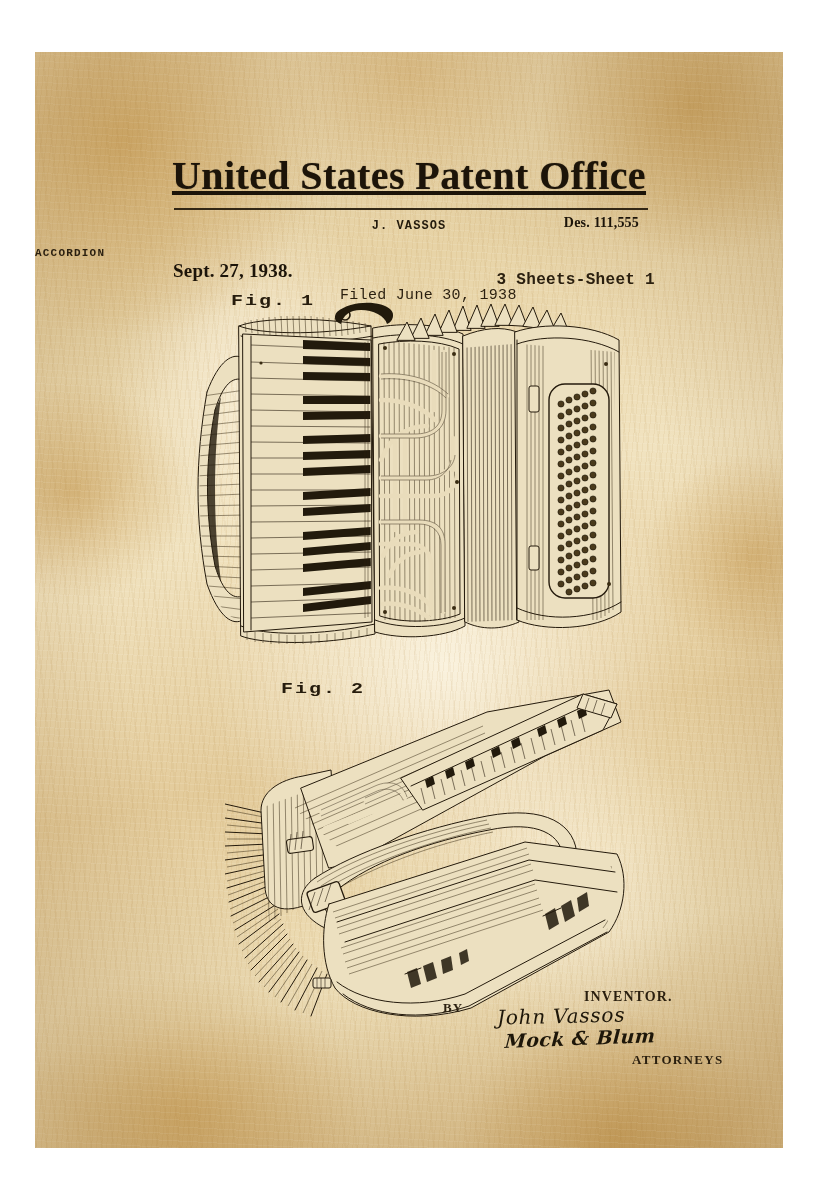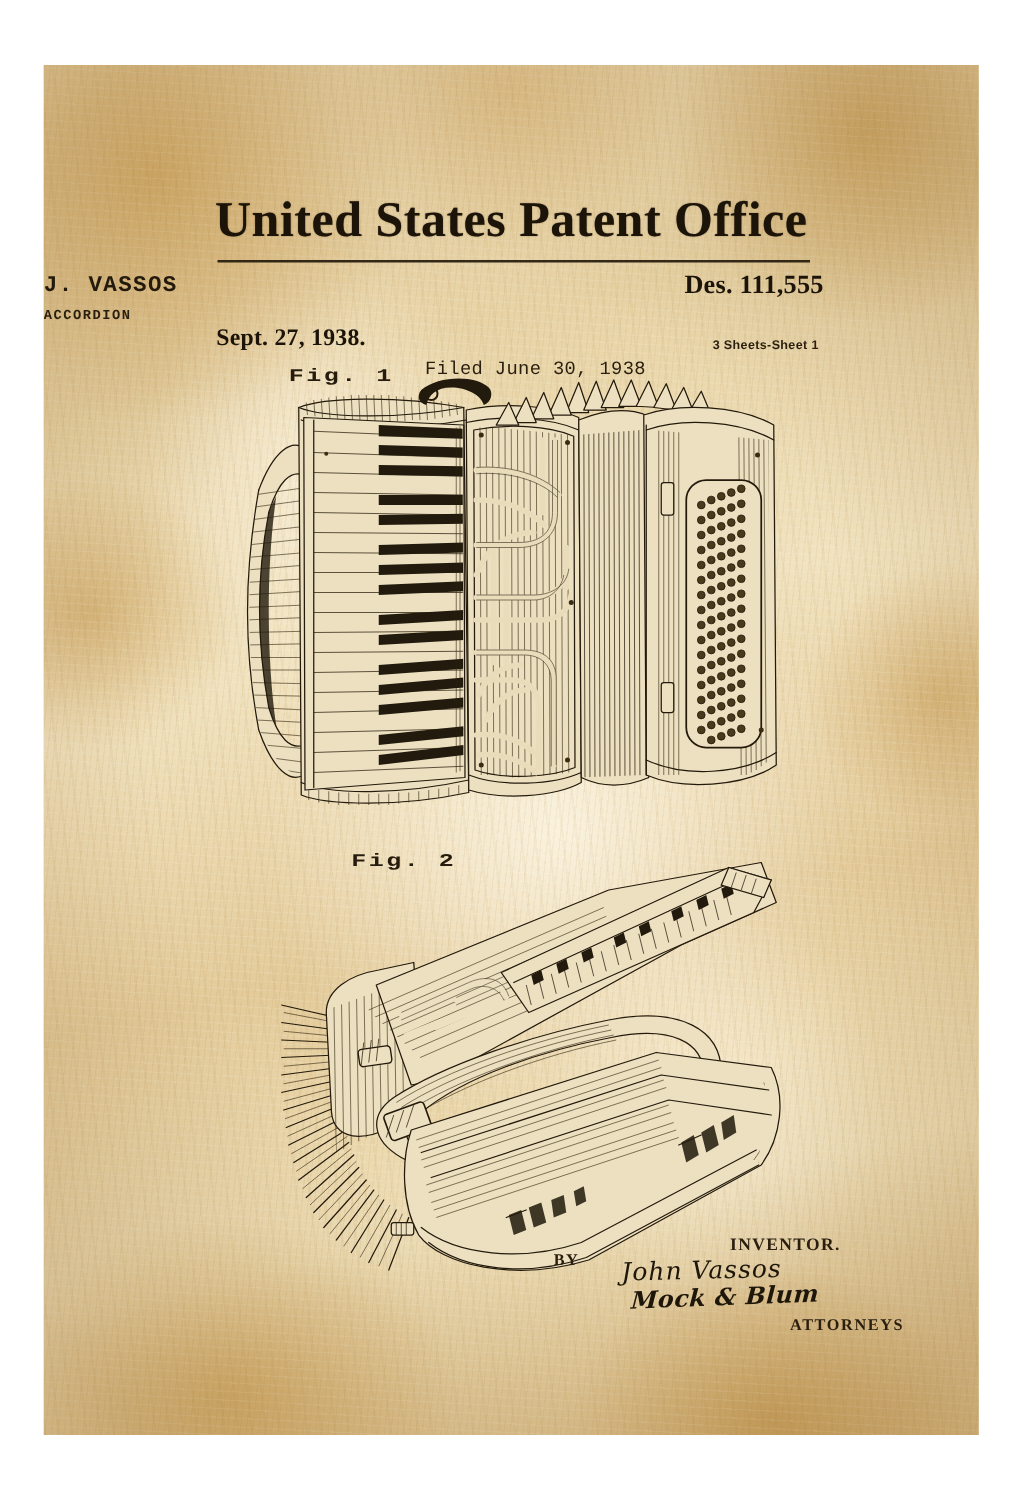--- a/index.html
+++ b/index.html
@@ -45,53 +45,54 @@
   
   #content{position:absolute;inset:0;z-index:5;}
 
   
   .title{
     position:absolute;left:0;right:0;top:100px;text-align:center;
     font-family:"Liberation Serif",serif;
     font-size:40px;font-weight:700;color:#1c1409;
     letter-spacing:.4px;white-space:nowrap;
     text-shadow:0 0 1px rgba(40,26,8,.55);
+    text-decoration:underline;
   }
   .rule{
     position:absolute;left:139px;width:474px;top:156px;height:0;
     border-top:2px solid #241a0c;opacity:.92;
   }
   .hdr-row{position:absolute;left:0;right:0;top:163px;height:26px;}
   .hdr-date{
     position:absolute;left:138px;top:0;font-size:19px;font-weight:700;
     color:#1c1409;font-family:"Liberation Serif",serif;letter-spacing:.2px;margin-top:45px;
   }
   .hdr-name{
-    position:absolute;left:0;right:0;top:4px;
+    position:absolute;left:0;right:0;top:4px;text-align:center;
     font-family:"Liberation Mono","DejaVu Sans Mono",monospace;
-    font-size:18px;font-weight:700;color:#231a0c;letter-spacing:1.1px;
+    font-size:12px;font-weight:700;color:#231a0c;letter-spacing:1.1px;
   }
   .hdr-num{
-    position:absolute;right:124px;top:0;font-size:21px;font-weight:700;
+    position:absolute;right:144px;top:0;font-size:14px;font-weight:700;
     color:#1c1409;font-family:"Liberation Serif",serif;letter-spacing:.2px;
   }
   .hdr-subject{
     position:absolute;left:0;right:0;top:195px;text-align:left;
     font-family:"Liberation Mono","DejaVu Sans Mono",monospace;
     font-size:11px;font-weight:700;color:#2a1f0f;letter-spacing:1.2px;
   }
   .hdr-filed{
     position:absolute;left:305px;top:235px;
     font-family:"Liberation Mono","DejaVu Sans Mono",monospace;
     font-size:15px;font-weight:400;color:#2a1f0f;letter-spacing:.3px;
   }
   .hdr-sheets{
     position:absolute;right:128px;top:219px;
-    font-family:Liberation Sans, sans-serif;
-    font-size:10px;font-weight:700;color:#2a1f0f;letter-spacing:.3px;
+    font-family:Liberation Mono, monospace;
+    font-size:16px;font-weight:700;color:#2a1f0f;letter-spacing:.3px;
   }
 
   
   .figlabel{
     position:absolute;
     font-family:"Liberation Mono","DejaVu Sans Mono",monospace;
     font-weight:700;color:#261c0d;
     font-size:20px;letter-spacing:2px;
     transform:scaleY(.72);transform-origin:left center;
   }

